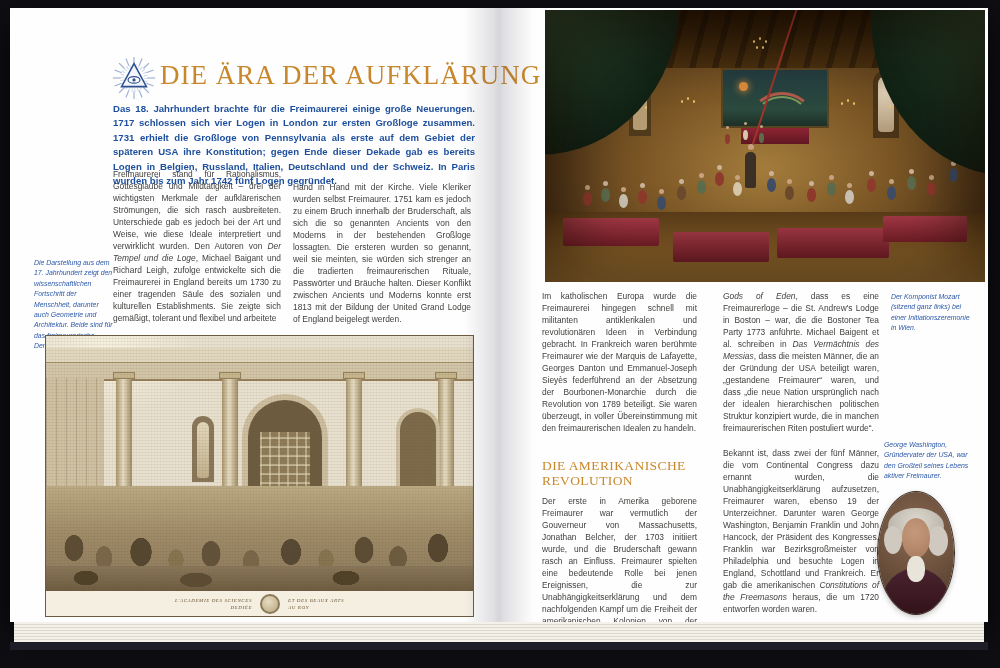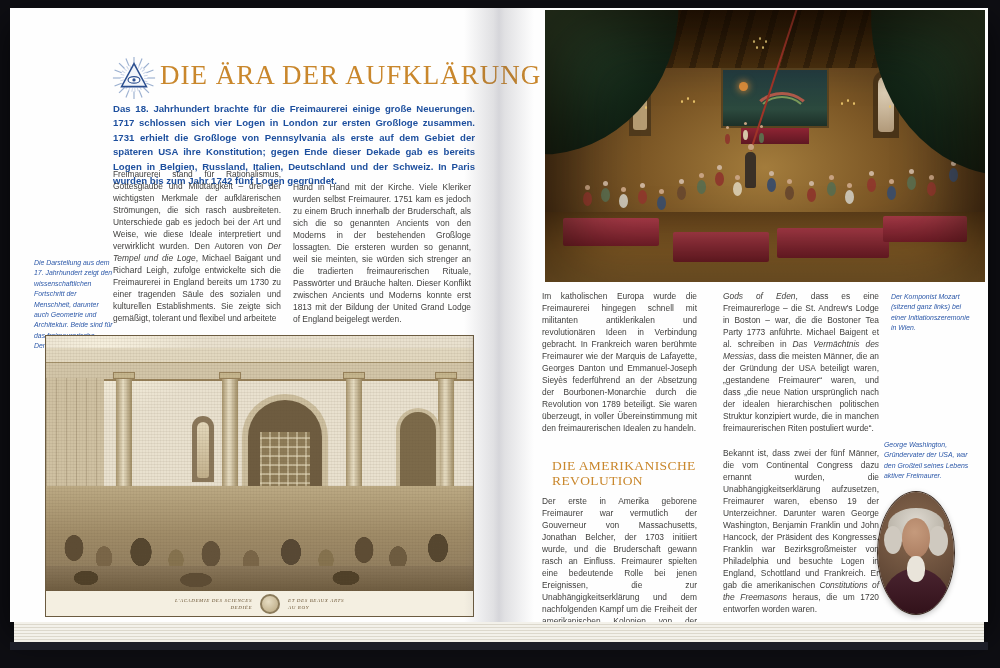--- a/index.html
+++ b/index.html
@@ -17,21 +17,21 @@
   .cover-band{position:absolute;left:0;top:634px;width:978px;height:8px;background:#1d1e28;}
 
   
   h1.title{margin:0;font-family:"Liberation Serif",serif;font-weight:normal;
     font-size:27px;letter-spacing:1px;color:#c9872c;white-space:nowrap;}
   .intro{margin:0;color:#1d4f9e;font-weight:bold;font-size:9.6px;line-height:14.4px;
     text-align:justify;}
   .body{margin:0;color:#3f3e3c;font-size:8.4px;line-height:12px;text-align:justify;}
   .body + .body{margin-top:13px;}
   .body i{font-style:italic;}
-  h2.sect{margin:24px 0 7px 10px;font-family:"Liberation Serif",serif;font-weight:normal;
+  h2.sect{margin:24px 0 7px 0;font-family:"Liberation Serif",serif;font-weight:normal;
     font-size:13.5px;line-height:15px;letter-spacing:.4px;color:#c9872c;}
   .caption{color:#2c58a8;font-style:italic;font-size:6.9px;line-height:10.4px;}
   .footer{display:flex;align-items:center;font-size:8px;font-weight:bold;letter-spacing:.5px;}
   .footer .rule{width:12px;height:2px;background:#2c58a8;}
   .footer .num{color:#2c58a8;font-size:9px;}
   .footer .lbl-blue{color:#2c58a8;}
   .footer .lbl-gold{color:#c9872c;}
   .footer > *{margin-right:8px;}
   .footer.right > *{margin-right:0;margin-left:8px;}
 

